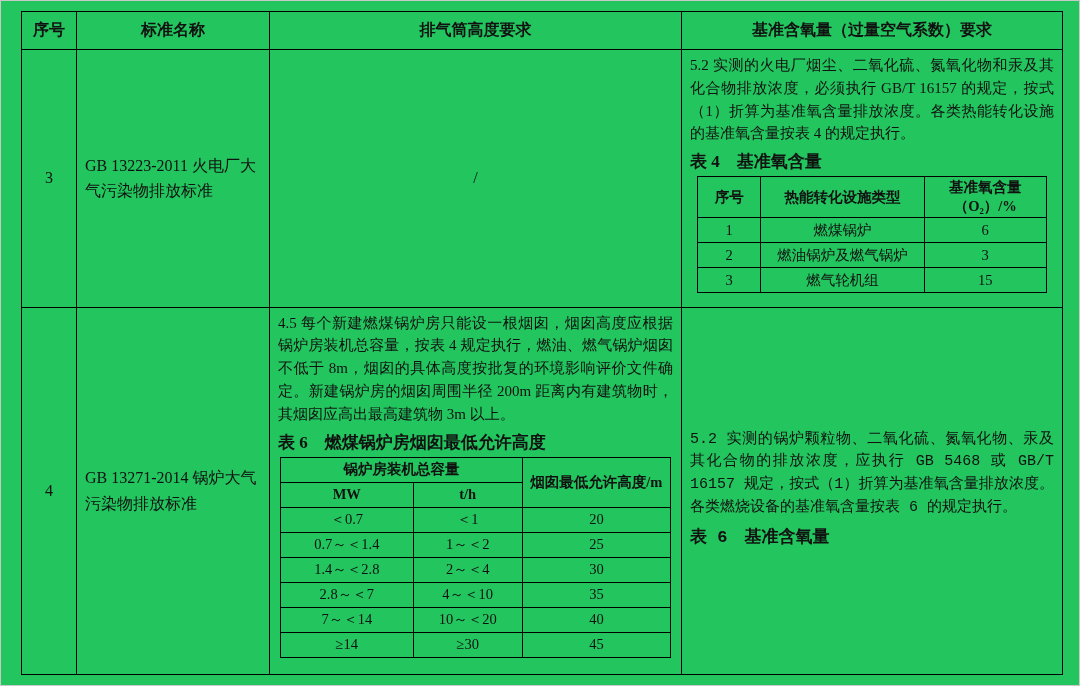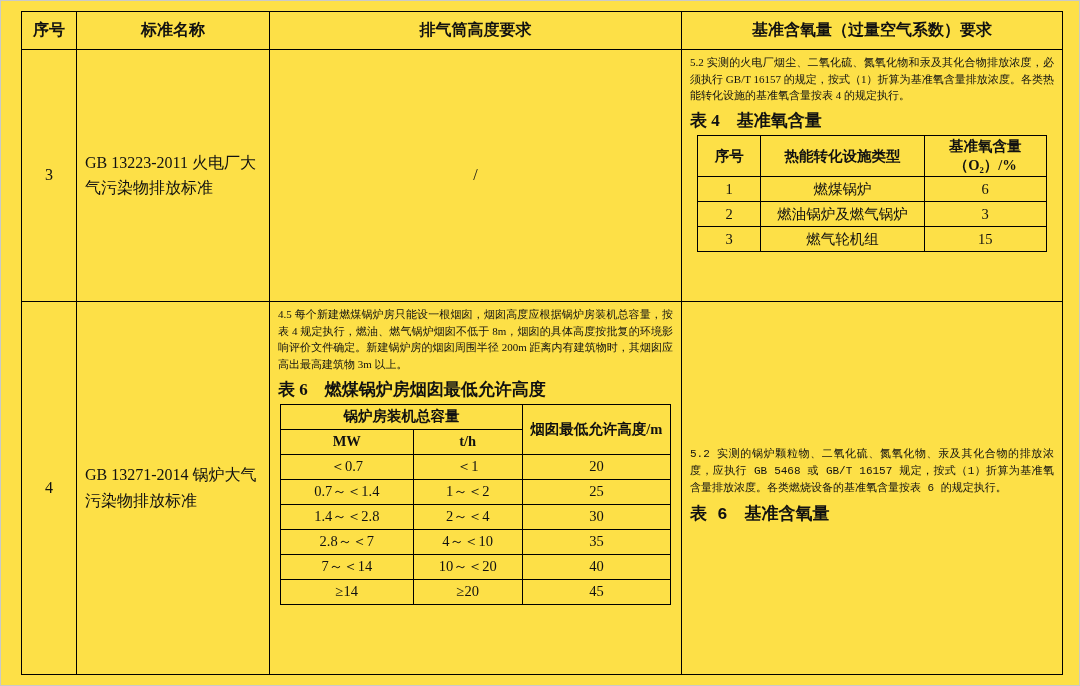--- a/index.html
+++ b/index.html
@@ -8,21 +8,21 @@
     background: #ffffff;
     color: #111111;
     font-family: "Liberation Serif", "DejaVu Serif", serif;
     position: relative;
   }
   .page {
     position: absolute;
     inset: 0;
     border: 1px solid #c9c9c9;
     padding: 10px 16px 10px 20px;
-    background: #fde047;
+    background: #22c55e;
   }
   table { border-collapse: collapse; }
   .main {
     width: 100%;
     height: 100%;
     table-layout: fixed;
   }
   .main th, .main td {
     border: 1.6px solid #000;
   }
@@ -41,21 +41,21 @@
   .cell-name {
     text-align: left;
     vertical-align: middle;
     font-size: 16px;
     padding: 6px 8px;
     line-height: 1.6;
   }
   .cell-rich-top { vertical-align: top; padding: 4px 8px 6px 8px; }
   .cell-rich-mid { vertical-align: middle; padding: 4px 8px 6px 8px; font-family: Liberation Mono, monospace; }
   .para {
-    font-size: 11px;
+    font-size: 15px;
     line-height: 1.52;
     text-align: justify;
   }
   .sub-title {
     font-weight: bold;
     text-align: left;
     font-size: 17px;
     margin: 5px 0 3px 0;
   }
   .sub {
@@ -174,21 +174,21 @@
               <td>4～＜10</td>
               <td>35</td>
             </tr>
             <tr>
               <td>7～＜14</td>
               <td>10～＜20</td>
               <td>40</td>
             </tr>
             <tr>
               <td>≥14</td>
-              <td>≥20</td>
+              <td>≥30</td>
               <td>45</td>
             </tr>
           </tbody>
             </table>
         </td>
         <td class="cell-rich-mid">
           <p class="para">5.2 实测的锅炉颗粒物、二氧化硫、氮氧化物、汞及其化合物的排放浓度，应执行 GB 5468 或 GB/T 16157 规定，按式（1）折算为基准氧含量排放浓度。各类燃烧设备的基准氧含量按表 6 的规定执行。</p>
           <div class="sub-title">表 6　基准含氧量</div>
         </td>
       </tr>

